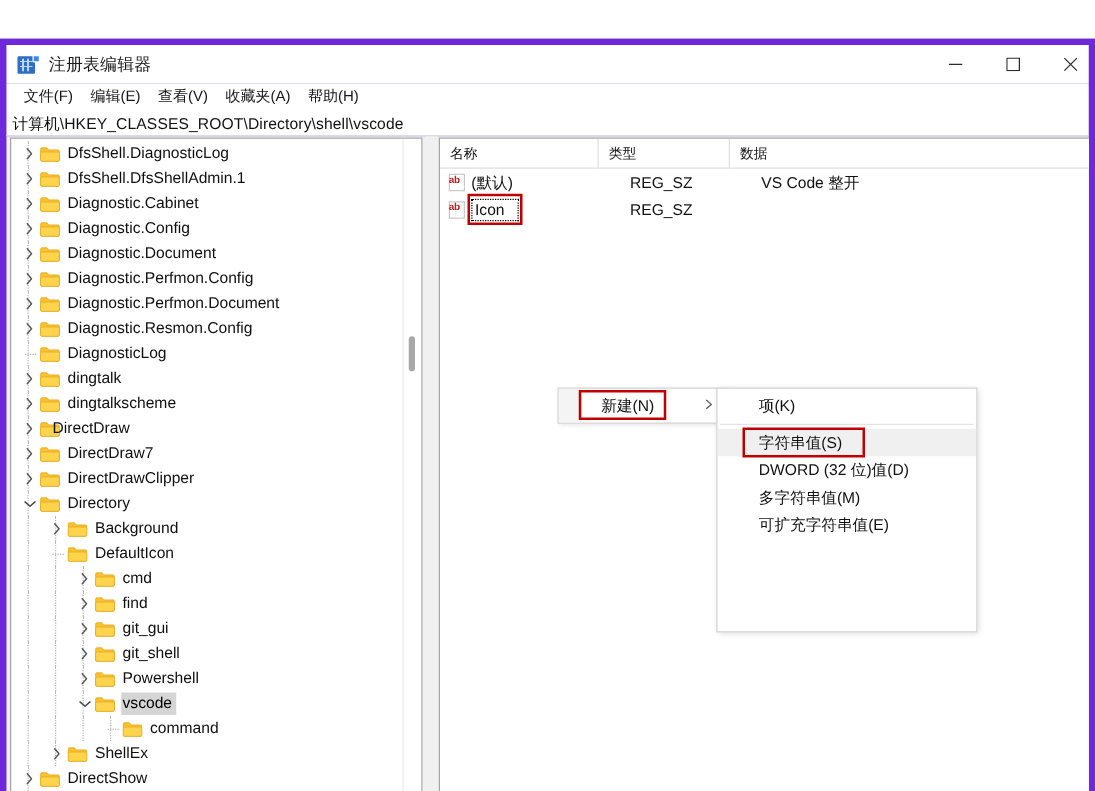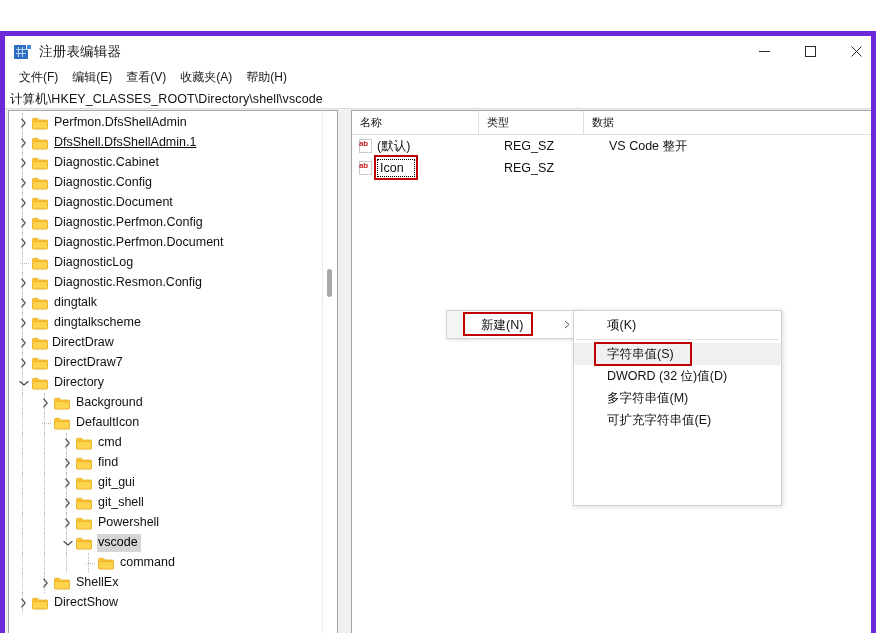--- a/index.html
+++ b/index.html
@@ -360,36 +360,36 @@
                 <svg width="7" height="10" viewBox="0 0 7 10">
                   <polyline points="1.8,1 5.2,5 1.8,9" fill="none" stroke="#5a5a5a" stroke-width="1.2" stroke-linecap="round" stroke-linejoin="round"></polyline>
                 </svg>
               </div>
               <div class="tfolder" style="position: absolute; left: 22px;">
                 <svg width="16" height="13" viewBox="0 0 16 13">
                   <path d="M0.5 2.2 C0.5 1.6 1 1.2 1.6 1.2 L5.6 1.2 L7.0 2.9 L14.4 2.9 C15 2.9 15.5 3.3 15.5 3.9 L15.5 11 C15.5 11.6 15 12 14.4 12 L1.6 12 C1 12 0.5 11.6 0.5 11 Z" fill="#fdc12e" stroke="#e0a81f" stroke-width="0.6"></path>
                   <path d="M1.6 4.6 L14.4 4.6 C15 4.6 15.5 5 15.5 5.6 L15.5 11 C15.5 11.6 15 12 14.4 12 L1.6 12 C1 12 0.5 11.6 0.5 11 L0.5 5.6 C0.5 5 1 4.6 1.6 4.6 Z" fill="#ffd44d" stroke="#e0a81f" stroke-width="0.6"></path>
                 </svg>
               </div>
-              <div class="tlabel" style="position: absolute; left: 44px;">Perfmon.DfsShellAdmin</div>
-            </div>
-            <div class="tnode">
-              <div class="tguide" style="left: 13px;"></div>
-              <div class="twist" style="position: absolute; left: 7px;">
-                <svg width="7" height="10" viewBox="0 0 7 10">
-                  <polyline points="1.8,1 5.2,5 1.8,9" fill="none" stroke="#5a5a5a" stroke-width="1.2" stroke-linecap="round" stroke-linejoin="round"></polyline>
-                </svg>
-              </div>
-              <div class="tfolder" style="position: absolute; left: 22px;">
-                <svg width="16" height="13" viewBox="0 0 16 13">
-                  <path d="M0.5 2.2 C0.5 1.6 1 1.2 1.6 1.2 L5.6 1.2 L7.0 2.9 L14.4 2.9 C15 2.9 15.5 3.3 15.5 3.9 L15.5 11 C15.5 11.6 15 12 14.4 12 L1.6 12 C1 12 0.5 11.6 0.5 11 Z" fill="#fdc12e" stroke="#e0a81f" stroke-width="0.6"></path>
-                  <path d="M1.6 4.6 L14.4 4.6 C15 4.6 15.5 5 15.5 5.6 L15.5 11 C15.5 11.6 15 12 14.4 12 L1.6 12 C1 12 0.5 11.6 0.5 11 L0.5 5.6 C0.5 5 1 4.6 1.6 4.6 Z" fill="#ffd44d" stroke="#e0a81f" stroke-width="0.6"></path>
-                </svg>
-              </div>
-              <div class="tlabel" style="position: absolute; left: 44px; text-decoration: underline;">DfsShell.DfsShellAdmin.1</div>
+              <div class="tlabel" style="position: absolute; left: 44px;">DfsShell.DiagnosticLog</div>
+            </div>
+            <div class="tnode">
+              <div class="tguide" style="left: 13px;"></div>
+              <div class="twist" style="position: absolute; left: 7px;">
+                <svg width="7" height="10" viewBox="0 0 7 10">
+                  <polyline points="1.8,1 5.2,5 1.8,9" fill="none" stroke="#5a5a5a" stroke-width="1.2" stroke-linecap="round" stroke-linejoin="round"></polyline>
+                </svg>
+              </div>
+              <div class="tfolder" style="position: absolute; left: 22px;">
+                <svg width="16" height="13" viewBox="0 0 16 13">
+                  <path d="M0.5 2.2 C0.5 1.6 1 1.2 1.6 1.2 L5.6 1.2 L7.0 2.9 L14.4 2.9 C15 2.9 15.5 3.3 15.5 3.9 L15.5 11 C15.5 11.6 15 12 14.4 12 L1.6 12 C1 12 0.5 11.6 0.5 11 Z" fill="#fdc12e" stroke="#e0a81f" stroke-width="0.6"></path>
+                  <path d="M1.6 4.6 L14.4 4.6 C15 4.6 15.5 5 15.5 5.6 L15.5 11 C15.5 11.6 15 12 14.4 12 L1.6 12 C1 12 0.5 11.6 0.5 11 L0.5 5.6 C0.5 5 1 4.6 1.6 4.6 Z" fill="#ffd44d" stroke="#e0a81f" stroke-width="0.6"></path>
+                </svg>
+              </div>
+              <div class="tlabel" style="position: absolute; left: 44px;">DfsShell.DfsShellAdmin.1</div>
             </div>
             <div class="tnode">
               <div class="tguide" style="left: 13px;"></div>
               <div class="twist" style="position: absolute; left: 7px;">
                 <svg width="7" height="10" viewBox="0 0 7 10">
                   <polyline points="1.8,1 5.2,5 1.8,9" fill="none" stroke="#5a5a5a" stroke-width="1.2" stroke-linecap="round" stroke-linejoin="round"></polyline>
                 </svg>
               </div>
               <div class="tfolder" style="position: absolute; left: 22px;">
                 <svg width="16" height="13" viewBox="0 0 16 13">
@@ -455,20 +455,35 @@
                 <svg width="16" height="13" viewBox="0 0 16 13">
                   <path d="M0.5 2.2 C0.5 1.6 1 1.2 1.6 1.2 L5.6 1.2 L7.0 2.9 L14.4 2.9 C15 2.9 15.5 3.3 15.5 3.9 L15.5 11 C15.5 11.6 15 12 14.4 12 L1.6 12 C1 12 0.5 11.6 0.5 11 Z" fill="#fdc12e" stroke="#e0a81f" stroke-width="0.6"></path>
                   <path d="M1.6 4.6 L14.4 4.6 C15 4.6 15.5 5 15.5 5.6 L15.5 11 C15.5 11.6 15 12 14.4 12 L1.6 12 C1 12 0.5 11.6 0.5 11 L0.5 5.6 C0.5 5 1 4.6 1.6 4.6 Z" fill="#ffd44d" stroke="#e0a81f" stroke-width="0.6"></path>
                 </svg>
               </div>
               <div class="tlabel" style="position: absolute; left: 44px;">Diagnostic.Perfmon.Document</div>
             </div>
             <div class="tnode">
               <div class="tguide" style="left: 13px;"></div>
               <div class="twist" style="position: absolute; left: 7px;">
+                <svg width="7" height="10" viewBox="0 0 7 10">
+                  <polyline points="1.8,1 5.2,5 1.8,9" fill="none" stroke="#5a5a5a" stroke-width="1.2" stroke-linecap="round" stroke-linejoin="round"></polyline>
+                </svg>
+              </div>
+              <div class="tfolder" style="position: absolute; left: 22px;">
+                <svg width="16" height="13" viewBox="0 0 16 13">
+                  <path d="M0.5 2.2 C0.5 1.6 1 1.2 1.6 1.2 L5.6 1.2 L7.0 2.9 L14.4 2.9 C15 2.9 15.5 3.3 15.5 3.9 L15.5 11 C15.5 11.6 15 12 14.4 12 L1.6 12 C1 12 0.5 11.6 0.5 11 Z" fill="#fdc12e" stroke="#e0a81f" stroke-width="0.6"></path>
+                  <path d="M1.6 4.6 L14.4 4.6 C15 4.6 15.5 5 15.5 5.6 L15.5 11 C15.5 11.6 15 12 14.4 12 L1.6 12 C1 12 0.5 11.6 0.5 11 L0.5 5.6 C0.5 5 1 4.6 1.6 4.6 Z" fill="#ffd44d" stroke="#e0a81f" stroke-width="0.6"></path>
+                </svg>
+              </div>
+              <div class="tlabel" style="position: absolute; left: 44px;">Diagnostic.Resmon.Config</div>
+            </div>
+            <div class="tnode">
+              <div class="tguide" style="left: 13px;"></div>
+              <div class="twist" style="position: absolute; left: 7px;">
                 <div class="tstub" style="left: 4px; top: 10px;"></div>
               </div>
               <div class="tfolder" style="position: absolute; left: 22px;">
                 <svg width="16" height="13" viewBox="0 0 16 13">
                   <path d="M0.5 2.2 C0.5 1.6 1 1.2 1.6 1.2 L5.6 1.2 L7.0 2.9 L14.4 2.9 C15 2.9 15.5 3.3 15.5 3.9 L15.5 11 C15.5 11.6 15 12 14.4 12 L1.6 12 C1 12 0.5 11.6 0.5 11 Z" fill="#fdc12e" stroke="#e0a81f" stroke-width="0.6"></path>
                   <path d="M1.6 4.6 L14.4 4.6 C15 4.6 15.5 5 15.5 5.6 L15.5 11 C15.5 11.6 15 12 14.4 12 L1.6 12 C1 12 0.5 11.6 0.5 11 L0.5 5.6 C0.5 5 1 4.6 1.6 4.6 Z" fill="#ffd44d" stroke="#e0a81f" stroke-width="0.6"></path>
                 </svg>
               </div>
               <div class="tlabel" style="position: absolute; left: 44px;">DiagnosticLog</div>
             </div>
@@ -478,35 +493,20 @@
                 <svg width="7" height="10" viewBox="0 0 7 10">
                   <polyline points="1.8,1 5.2,5 1.8,9" fill="none" stroke="#5a5a5a" stroke-width="1.2" stroke-linecap="round" stroke-linejoin="round"></polyline>
                 </svg>
               </div>
               <div class="tfolder" style="position: absolute; left: 22px;">
                 <svg width="16" height="13" viewBox="0 0 16 13">
                   <path d="M0.5 2.2 C0.5 1.6 1 1.2 1.6 1.2 L5.6 1.2 L7.0 2.9 L14.4 2.9 C15 2.9 15.5 3.3 15.5 3.9 L15.5 11 C15.5 11.6 15 12 14.4 12 L1.6 12 C1 12 0.5 11.6 0.5 11 Z" fill="#fdc12e" stroke="#e0a81f" stroke-width="0.6"></path>
                   <path d="M1.6 4.6 L14.4 4.6 C15 4.6 15.5 5 15.5 5.6 L15.5 11 C15.5 11.6 15 12 14.4 12 L1.6 12 C1 12 0.5 11.6 0.5 11 L0.5 5.6 C0.5 5 1 4.6 1.6 4.6 Z" fill="#ffd44d" stroke="#e0a81f" stroke-width="0.6"></path>
                 </svg>
               </div>
-              <div class="tlabel" style="position: absolute; left: 44px;">Diagnostic.Resmon.Config</div>
-            </div>
-            <div class="tnode">
-              <div class="tguide" style="left: 13px;"></div>
-              <div class="twist" style="position: absolute; left: 7px;">
-                <svg width="7" height="10" viewBox="0 0 7 10">
-                  <polyline points="1.8,1 5.2,5 1.8,9" fill="none" stroke="#5a5a5a" stroke-width="1.2" stroke-linecap="round" stroke-linejoin="round"></polyline>
-                </svg>
-              </div>
-              <div class="tfolder" style="position: absolute; left: 22px;">
-                <svg width="16" height="13" viewBox="0 0 16 13">
-                  <path d="M0.5 2.2 C0.5 1.6 1 1.2 1.6 1.2 L5.6 1.2 L7.0 2.9 L14.4 2.9 C15 2.9 15.5 3.3 15.5 3.9 L15.5 11 C15.5 11.6 15 12 14.4 12 L1.6 12 C1 12 0.5 11.6 0.5 11 Z" fill="#fdc12e" stroke="#e0a81f" stroke-width="0.6"></path>
-                  <path d="M1.6 4.6 L14.4 4.6 C15 4.6 15.5 5 15.5 5.6 L15.5 11 C15.5 11.6 15 12 14.4 12 L1.6 12 C1 12 0.5 11.6 0.5 11 L0.5 5.6 C0.5 5 1 4.6 1.6 4.6 Z" fill="#ffd44d" stroke="#e0a81f" stroke-width="0.6"></path>
-                </svg>
-              </div>
               <div class="tlabel" style="position: absolute; left: 44px;">dingtalk</div>
             </div>
             <div class="tnode">
               <div class="tguide" style="left: 13px;"></div>
               <div class="twist" style="position: absolute; left: 7px;">
                 <svg width="7" height="10" viewBox="0 0 7 10">
                   <polyline points="1.8,1 5.2,5 1.8,9" fill="none" stroke="#5a5a5a" stroke-width="1.2" stroke-linecap="round" stroke-linejoin="round"></polyline>
                 </svg>
               </div>
               <div class="tfolder" style="position: absolute; left: 22px;">
@@ -523,36 +523,51 @@
                 <svg width="7" height="10" viewBox="0 0 7 10">
                   <polyline points="1.8,1 5.2,5 1.8,9" fill="none" stroke="#5a5a5a" stroke-width="1.2" stroke-linecap="round" stroke-linejoin="round"></polyline>
                 </svg>
               </div>
               <div class="tfolder" style="position: absolute; left: 22px;">
                 <svg width="16" height="13" viewBox="0 0 16 13">
                   <path d="M0.5 2.2 C0.5 1.6 1 1.2 1.6 1.2 L5.6 1.2 L7.0 2.9 L14.4 2.9 C15 2.9 15.5 3.3 15.5 3.9 L15.5 11 C15.5 11.6 15 12 14.4 12 L1.6 12 C1 12 0.5 11.6 0.5 11 Z" fill="#fdc12e" stroke="#e0a81f" stroke-width="0.6"></path>
                   <path d="M1.6 4.6 L14.4 4.6 C15 4.6 15.5 5 15.5 5.6 L15.5 11 C15.5 11.6 15 12 14.4 12 L1.6 12 C1 12 0.5 11.6 0.5 11 L0.5 5.6 C0.5 5 1 4.6 1.6 4.6 Z" fill="#ffd44d" stroke="#e0a81f" stroke-width="0.6"></path>
                 </svg>
               </div>
-              <div class="tlabel" style="position: absolute; left: 42px; text-align: center;">DirectDraw</div>
+              <div class="tlabel" style="position: absolute; left: 32px; text-align: center;">DirectDraw</div>
             </div>
             <div class="tnode">
               <div class="tguide" style="left: 13px;"></div>
               <div class="twist" style="position: absolute; left: 7px;">
                 <svg width="7" height="10" viewBox="0 0 7 10">
                   <polyline points="1.8,1 5.2,5 1.8,9" fill="none" stroke="#5a5a5a" stroke-width="1.2" stroke-linecap="round" stroke-linejoin="round"></polyline>
                 </svg>
               </div>
               <div class="tfolder" style="position: absolute; left: 22px;">
                 <svg width="16" height="13" viewBox="0 0 16 13">
                   <path d="M0.5 2.2 C0.5 1.6 1 1.2 1.6 1.2 L5.6 1.2 L7.0 2.9 L14.4 2.9 C15 2.9 15.5 3.3 15.5 3.9 L15.5 11 C15.5 11.6 15 12 14.4 12 L1.6 12 C1 12 0.5 11.6 0.5 11 Z" fill="#fdc12e" stroke="#e0a81f" stroke-width="0.6"></path>
                   <path d="M1.6 4.6 L14.4 4.6 C15 4.6 15.5 5 15.5 5.6 L15.5 11 C15.5 11.6 15 12 14.4 12 L1.6 12 C1 12 0.5 11.6 0.5 11 L0.5 5.6 C0.5 5 1 4.6 1.6 4.6 Z" fill="#ffd44d" stroke="#e0a81f" stroke-width="0.6"></path>
                 </svg>
               </div>
               <div class="tlabel" style="position: absolute; left: 44px;">DirectDraw7</div>
+            </div>
+            <div class="tnode">
+              <div class="tguide" style="left: 13px;"></div>
+              <div class="twist" style="position: absolute; left: 7px;">
+                <svg width="7" height="10" viewBox="0 0 7 10">
+                  <polyline points="1.8,1 5.2,5 1.8,9" fill="none" stroke="#5a5a5a" stroke-width="1.2" stroke-linecap="round" stroke-linejoin="round"></polyline>
+                </svg>
+              </div>
+              <div class="tfolder" style="position: absolute; left: 22px;">
+                <svg width="16" height="13" viewBox="0 0 16 13">
+                  <path d="M0.5 2.2 C0.5 1.6 1 1.2 1.6 1.2 L5.6 1.2 L7.0 2.9 L14.4 2.9 C15 2.9 15.5 3.3 15.5 3.9 L15.5 11 C15.5 11.6 15 12 14.4 12 L1.6 12 C1 12 0.5 11.6 0.5 11 Z" fill="#fdc12e" stroke="#e0a81f" stroke-width="0.6"></path>
+                  <path d="M1.6 4.6 L14.4 4.6 C15 4.6 15.5 5 15.5 5.6 L15.5 11 C15.5 11.6 15 12 14.4 12 L1.6 12 C1 12 0.5 11.6 0.5 11 L0.5 5.6 C0.5 5 1 4.6 1.6 4.6 Z" fill="#ffd44d" stroke="#e0a81f" stroke-width="0.6"></path>
+                </svg>
+              </div>
+              <div class="tlabel" style="position: absolute; left: 44px;">DirectDrawClipper</div>
             </div>
             <div class="tnode">
               <div class="tguide" style="left: 13px;"></div>
               <div class="twist" style="position: absolute; left: 7px;">
                 <svg width="10" height="7" viewBox="0 0 10 7">
                   <polyline points="1,1.5 5,5 9,1.5" fill="none" stroke="#4a4a4a" stroke-width="1.2" stroke-linecap="round" stroke-linejoin="round"></polyline>
                 </svg>
               </div>
               <div class="tfolder" style="position: absolute; left: 22px;">
                 <svg width="16" height="13" viewBox="0 0 16 13">

